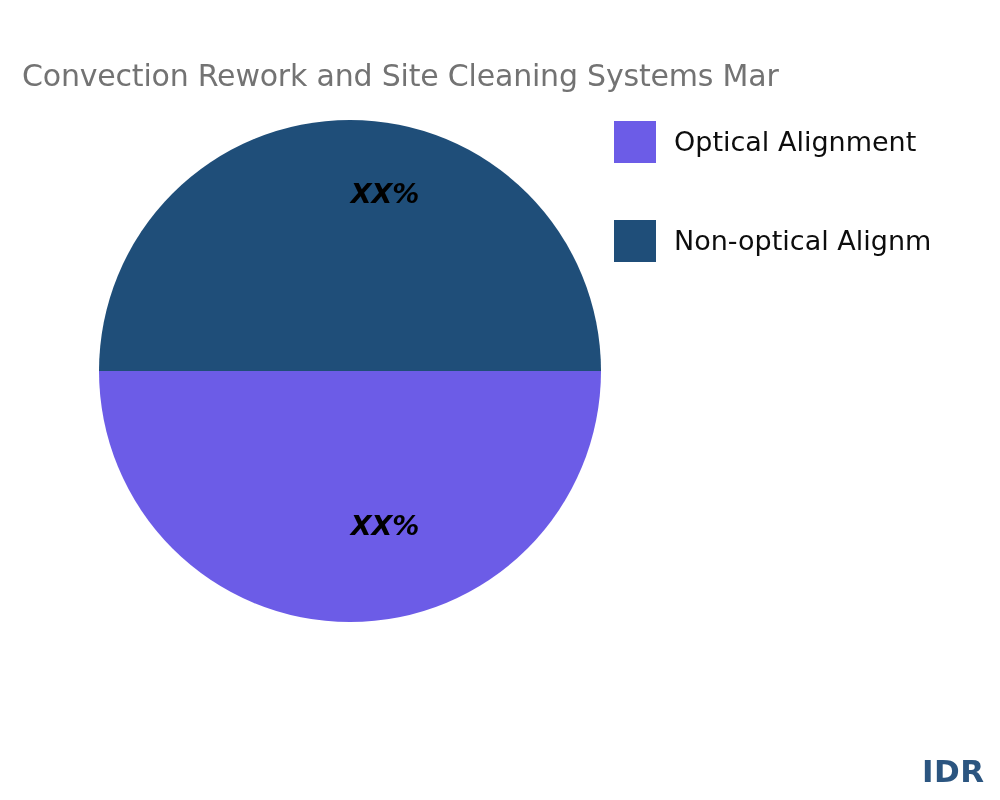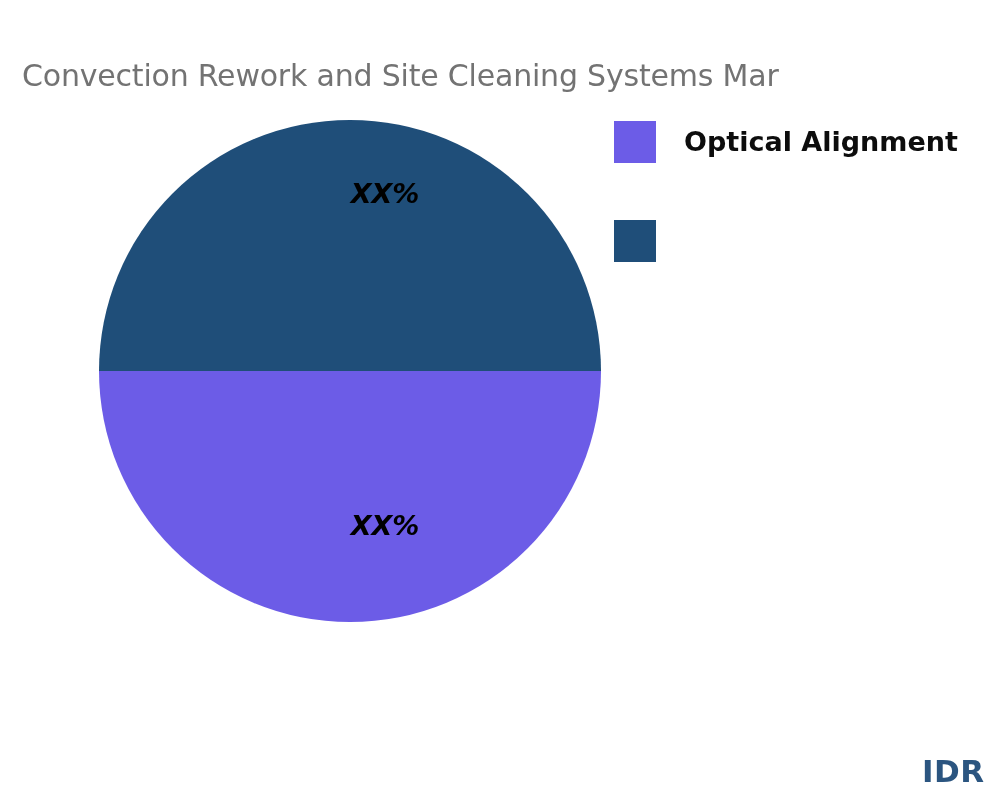--- a/index.html
+++ b/index.html
@@ -69,23 +69,23 @@
     height: 42px;
     margin-bottom: 57px;
     white-space: nowrap;
   }
   .legend-swatch {
     width: 42px;
     height: 42px;
     flex: 0 0 42px;
   }
   .legend-label {
-    margin-left: 28px;
+    margin-left: 18px;
     font-size: 27px;
-    font-weight: 700;
+    font-weight: 400;
     color: #0d0d0d;
     white-space: nowrap;
     line-height: 42px;
   }
   #brand-logo {
     position: absolute;
     left: 922px;
     top: 753px;
     font-size: 31px;
     font-weight: bold;
@@ -109,18 +109,19 @@
     <div class="slice-label" id="label-bottom" style="left: 286px; top: 405px;">XX%</div>
   </div>
 
   <div id="legend">
     <div class="legend-row">
       <span class="legend-swatch" id="swatch-0" style="background: rgb(108, 92, 231);"></span>
       <span class="legend-label">Optical Alignment</span>
     </div>
     <div class="legend-row">
       <span class="legend-swatch" id="swatch-1" style="background: rgb(31, 78, 121);"></span>
+      <span class="legend-label">Non-optical Alignm</span>
     </div>
   </div>
 
   <div id="brand-logo" style="color: rgb(43, 85, 128); text-align: center;">IDR</div>
 
 </div>
 
 </body></html>

